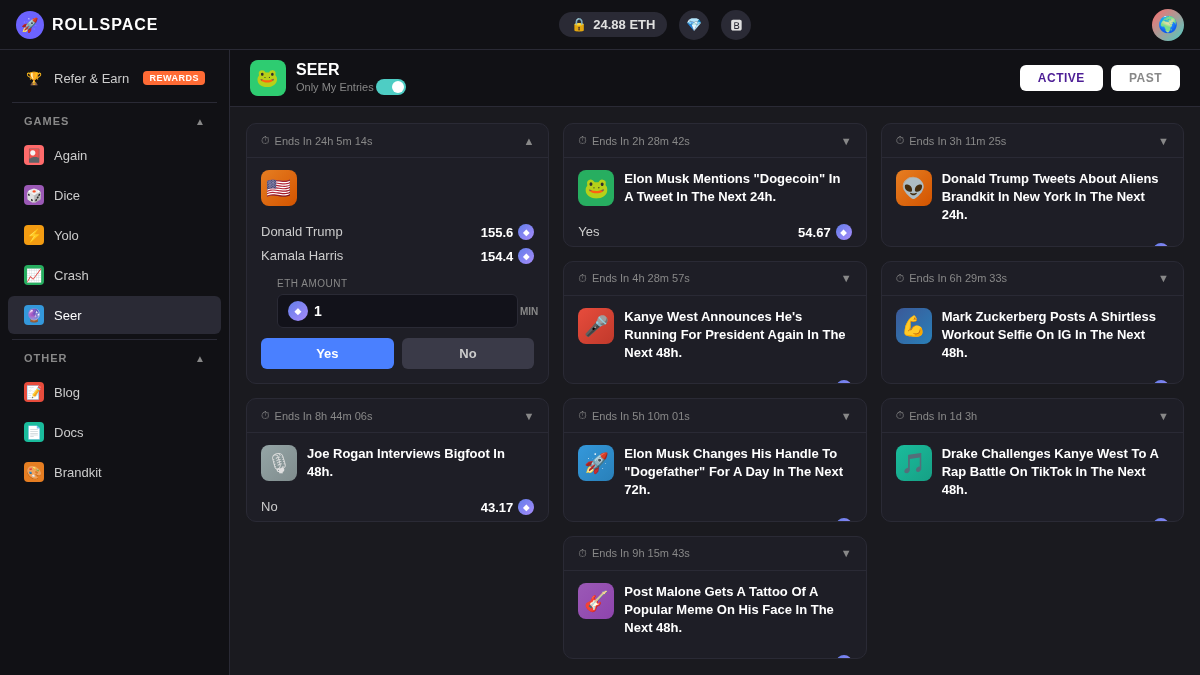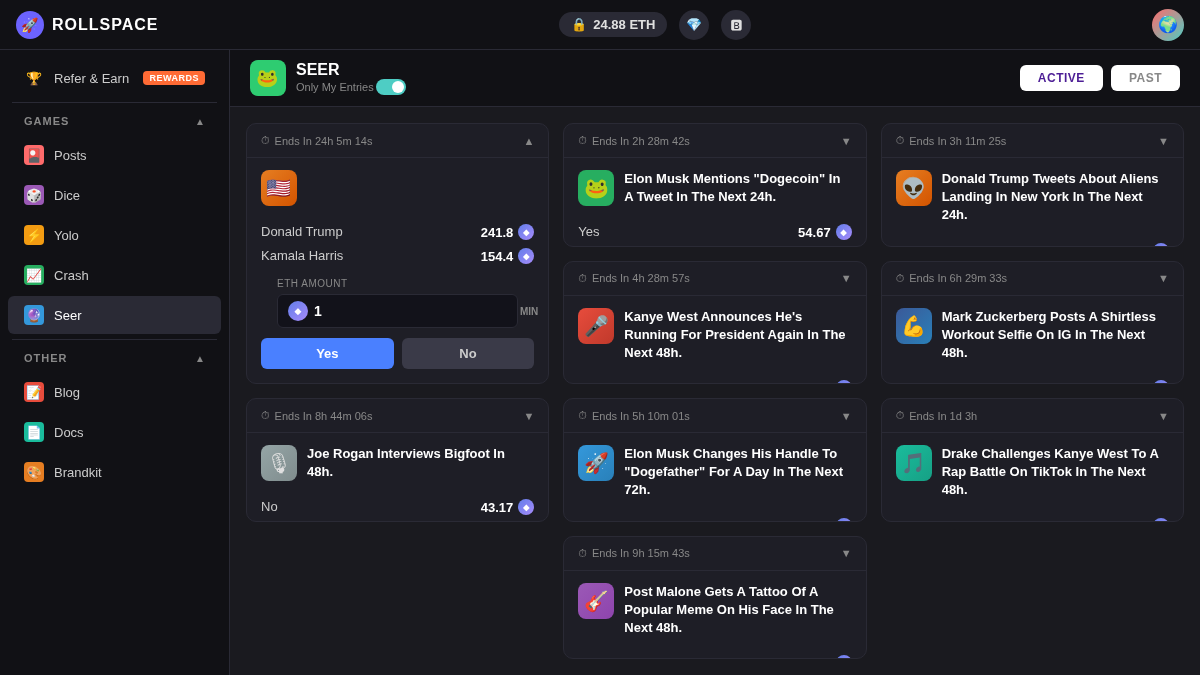--- a/index.html
+++ b/index.html
@@ -125,21 +125,21 @@
 
     <div class="sidebar-divider"></div>
 
     <div class="section-header">
       <span class="section-header-label">GAMES</span>
       <span class="chevron">▲</span>
     </div>
 
     <div class="sidebar-item">
       <div class="sidebar-item-icon" style="background:#ff6b6b;">🎴</div>
-      <span class="sidebar-item-label">Posts</span>
+      <span class="sidebar-item-label">Again</span>
     </div>
     <div class="sidebar-item">
       <div class="sidebar-item-icon" style="background:#9b59b6;">🎲</div>
       <span class="sidebar-item-label">Dice</span>
     </div>
     <div class="sidebar-item">
       <div class="sidebar-item-icon" style="background:#f39c12;">⚡</div>
       <span class="sidebar-item-label">Yolo</span>
     </div>
     <div class="sidebar-item">
@@ -202,21 +202,21 @@
           </div>
           <span class="card-chevron">▲</span>
         </div>
         <div class="card-body">
           <div class="card-title-row">
             <div class="card-avatar avatar-trump">🇺🇸</div>
           </div>
           <div class="option-row">
             <span class="option-label">Donald Trump</span>
             <div class="option-value">
-              <span>241.8</span>
+              <span>155.6</span>
               <div class="eth-dot">◆</div>
             </div>
           </div>
           <div class="option-row">
             <span class="option-label">Kamala Harris</span>
             <div class="option-value">
               <span>154.4</span>
               <div class="eth-dot">◆</div>
             </div>
           </div>
@@ -267,21 +267,21 @@
         <div class="card-header">
           <div class="card-timer">
             <span>⏱</span>
             <span>Ends In 3h 11m 25s</span>
           </div>
           <span class="card-chevron">▼</span>
         </div>
         <div class="card-body">
           <div class="card-title-row">
             <div class="card-avatar avatar-trump">👽</div>
-            <span class="card-title">Donald Trump Tweets About Aliens Landing In New York In The Next 24h.</span>
+            <span class="card-title">Donald Trump Tweets About Aliens Brandkit In New York In The Next 24h.</span>
           </div>
           <div class="option-row">
             <span class="option-label">Yes</span>
             <div class="option-value">
               <span>45.11</span>
               <div class="eth-dot">◆</div>
             </div>
           </div>
 
         </div>

